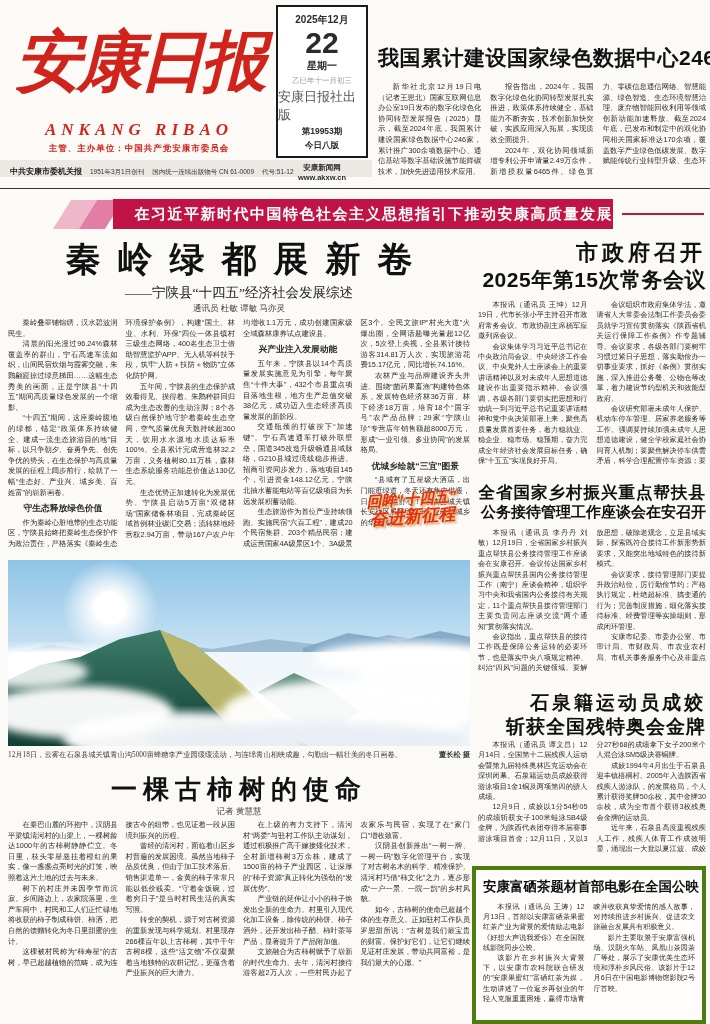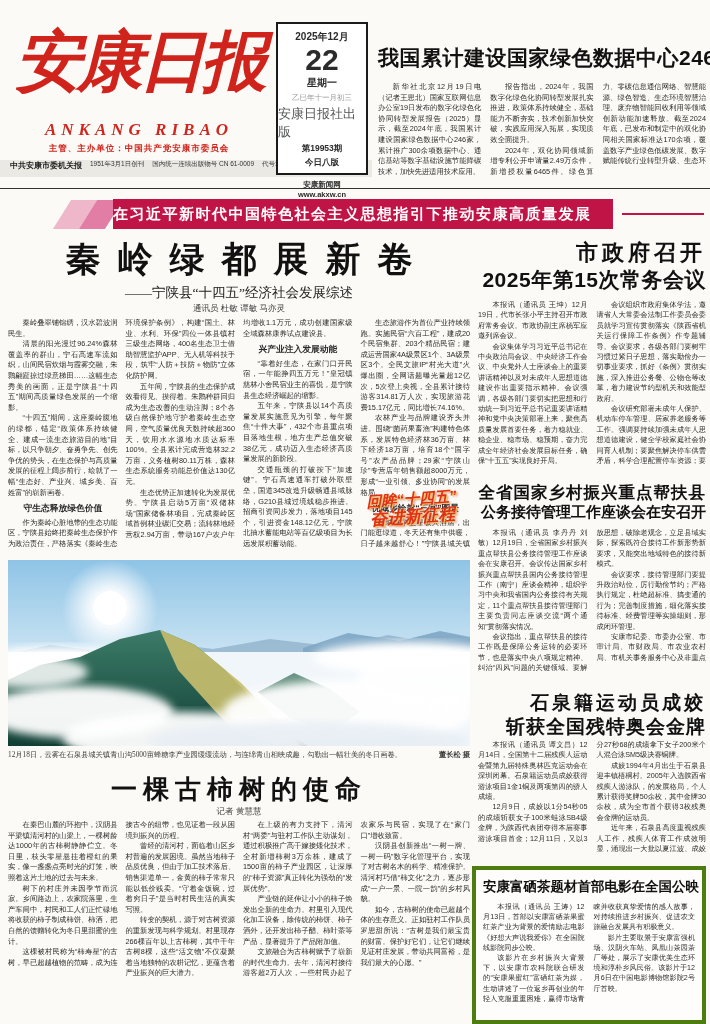--- a/index.html
+++ b/index.html
@@ -9,25 +9,25 @@
 
   
   .masthead-title{left:6px;top:2px;width:266px;height:118px;color:#d0231c;
     font-family:"DejaVu Serif",serif;font-weight:bold;font-style:italic;
     font-size:66px;letter-spacing:-4px;line-height:118px;text-align:center;}
   .masthead-en{left:6px;top:120px;width:266px;text-align:center;color:#cf2720;
     font-family:"Liberation Serif",serif;font-weight:bold;font-size:17px;letter-spacing:5px;font-style:italic;}
   .masthead-org{left:6px;top:143px;width:266px;text-align:center;color:#cf2720;
     font-weight:bold;font-size:8.5px;letter-spacing:1px;}
   .footer-strip{left:0;top:160px;width:372px;height:17px;background:#ebe9e4;
-    display:flex;align-items:flex-start;gap:8px;padding:0 10px;box-sizing:border-box;}
+    display:flex;align-items:flex-end;gap:8px;padding:0 10px;box-sizing:border-box;}
   .footer-strip .b{font-weight:bold;font-size:8px;color:#222;}
   .footer-strip .s{font-size:6.5px;color:#333;}
 
-  .datebox{left:276px;top:22px;width:92px;height:153px;border:2px solid #1a1a1a;background:#fff;
+  .datebox{left:276px;top:5px;width:92px;height:153px;border:2px solid #1a1a1a;background:#fff;
     display:flex;flex-direction:column;align-items:center;padding-top:6px;box-sizing:border-box;}
   .datebox .dm{font-weight:bold;font-size:10px;}
   .datebox .dd{font-weight:bold;font-size:30px;line-height:32px;}
   .datebox .dw{font-weight:bold;font-size:10px;margin-bottom:2px;}
   .datebox .lunar{font-size:7.5px;color:#9a9a9a;margin:1px 0;}
   .datebox .pub{font-size:13px;color:#555;font-family:"Liberation Serif",serif;margin:1px 0;}
   .datebox .issue,.datebox .pages{font-weight:bold;font-size:8.5px;margin:1px 0;}
   .datebox .site{font-weight:bold;font-size:7.5px;margin-top:10px;}
   .datebox .url{font-weight:bold;font-size:7.5px;}
 
@@ -36,21 +36,21 @@
     letter-spacing:0.5px;color:#111;white-space:nowrap;}
   .tr-body{left:378px;top:82px;width:328px;height:100px;column-count:3;column-gap:9px;
     font-size:7.3px;line-height:10.6px;text-align:justify;overflow:hidden;}
 
   .page-rule{left:0;top:188px;width:710px;height:1px;background:#333;}
 
   
   .stripe{top:200px;height:29px;width:26px;background:#eeb7ca;transform:skewX(-32deg);}
   .stripe2{background:#e27ea6;}
   .banner{left:113px;top:199px;width:500px;height:30px;background:#c01447;color:#fff;
-    font-weight:bold;font-size:15px;letter-spacing:1.5px;text-align:left;line-height:30px;}
+    font-weight:bold;font-size:15px;letter-spacing:1.5px;text-align:right;line-height:30px;}
   .banner-line{left:622px;top:213px;width:82px;height:2px;background:#c01447;}
 
   
   .cols{text-align:justify;overflow:hidden;}
   .cols p.para{margin:0;text-indent:2em;}
   .cols .sec-head{text-align:center;font-weight:bold;margin:5px 0 4px 0;font-size:1.2em;}
 
   
   .main-title{left:8px;top:236px;width:462px;text-align:center;font-weight:bold;
     font-size:35px;letter-spacing:17px;text-indent:17px;color:#111;
@@ -146,21 +146,20 @@
   <div class="abs main-byline">通讯员 杜敏 谭敏 马亦灵</div>
   <div class="abs main-body cols">
       <p class="para">秦岭叠翠铺锦绣，汉水碧波润民生。</p>
       <p class="para">清晨的阳光漫过96.24%森林覆盖率的群山，宁石高速车流如织，山间民宿炊烟与霞雾交融，朱鹮翩跹掠过绿意梯田……这幅生态秀美的画面，正是宁陕县“十四五”期间高质量绿色发展的一个缩影。</p>
       <p class="para">“十四五”期间，这座秦岭腹地的绿都，锚定“政策体系持续健全、建成一流生态旅游目的地”目标，以只争朝夕、奋勇争先、创先争优的势头，在生态保护与高质量发展的征程上阔步前行，绘就了一幅“生态好、产业兴、城乡美、百姓富”的崭新画卷。</p>
       <div class="sec-head">守生态释放绿色价值</div>
       <p class="para">作为秦岭心脏地带的生态功能区，宁陕县始终把秦岭生态保护作为政治责任，严格落实《秦岭生态环境保护条例》，构建“国土、林业、水利、环保”四位一体县镇村三级生态网络，400名生态卫士借助智慧监护APP、无人机等科技手段，筑牢“人防＋技防＋物防”立体化防护网。</p>
       <p class="para">五年间，宁陕县的生态保护成效看得见、摸得着。朱鹮种群回归成为生态改善的生动注脚；8个各级自然保护地守护着秦岭生态空间，空气质量优良天数持续超360天，饮用水水源地水质达标率100%。全县累计完成营造林32.2万亩，义务植树80.11万株，森林生态系统服务功能总价值达130亿元。</p>
       <p class="para">生态优势正加速转化为发展优势。宁陕县启动5万亩“双储林场”国家储备林项目，完成秦岭区域首例林业碳汇交易；流转林地经营权2.94万亩，带动167户农户年均增收1.1万元，成功创建国家级全域森林康养试点建设县。</p>
       <div class="sec-head">兴产业注入发展动能</div>
-      <p class="para">“靠着好生态，在家门口开民宿，一年能挣四五万元！”皇冠镇慈林小舍民宿业主的喜悦，是宁陕县生态经济崛起的缩影。</p>
       <p class="para">五年来，宁陕县以14个高质量发展实施意见为引擎，每年聚焦“十件大事”，432个市县重点项目落地生根，地方生产总值突破38亿元，成功迈入生态经济高质量发展的新阶段。</p>
       <p class="para">交通瓶颈的打破按下“加速键”。宁石高速通车打破外联壁垒，国道345改造升级畅通县域脉络，G210县城过境线稳步推进。招商引资同步发力，落地项目145个，引进资金148.12亿元，宁陕北抽水蓄能电站等百亿级项目为长远发展积蓄动能。</p>
       <p class="para">生态旅游作为首位产业持续领跑。实施民宿“六百工程”，建成20个民宿集群、203个精品民宿；建成运营国家4A级景区1个、3A级景区3个。全民文旅IP“村光大道”火爆出圈，全网话题曝光量超12亿次，5次登上央视，全县累计接待游客314.81万人次，实现旅游花费15.17亿元，同比增长74.16%。</p>
       <p class="para">农林产业与品牌建设齐头并进。围绕“菌药果畜渔”构建特色体系，发展特色经济林36万亩、林下经济18万亩，培育18个“国字号”农产品品牌；29家“宁陕山珍”专营店年销售额超8000万元，形成“一业引领、多业协同”的发展格局。</p>
       <div class="sec-head">优城乡绘就“三宜”图景</div>
       <p class="para">“县城有了五星级大酒店，出门能逛绿道，冬天还有集中供暖，日子越来越舒心！”宁陕县城关镇长安社区居民邱祖军，见证着城乡的华丽转身。</p>
     </div>
   <div class="abs promo">
     <div class="l1">回眸“十四五”</div>
     <div class="l2">奋进新征程</div>

